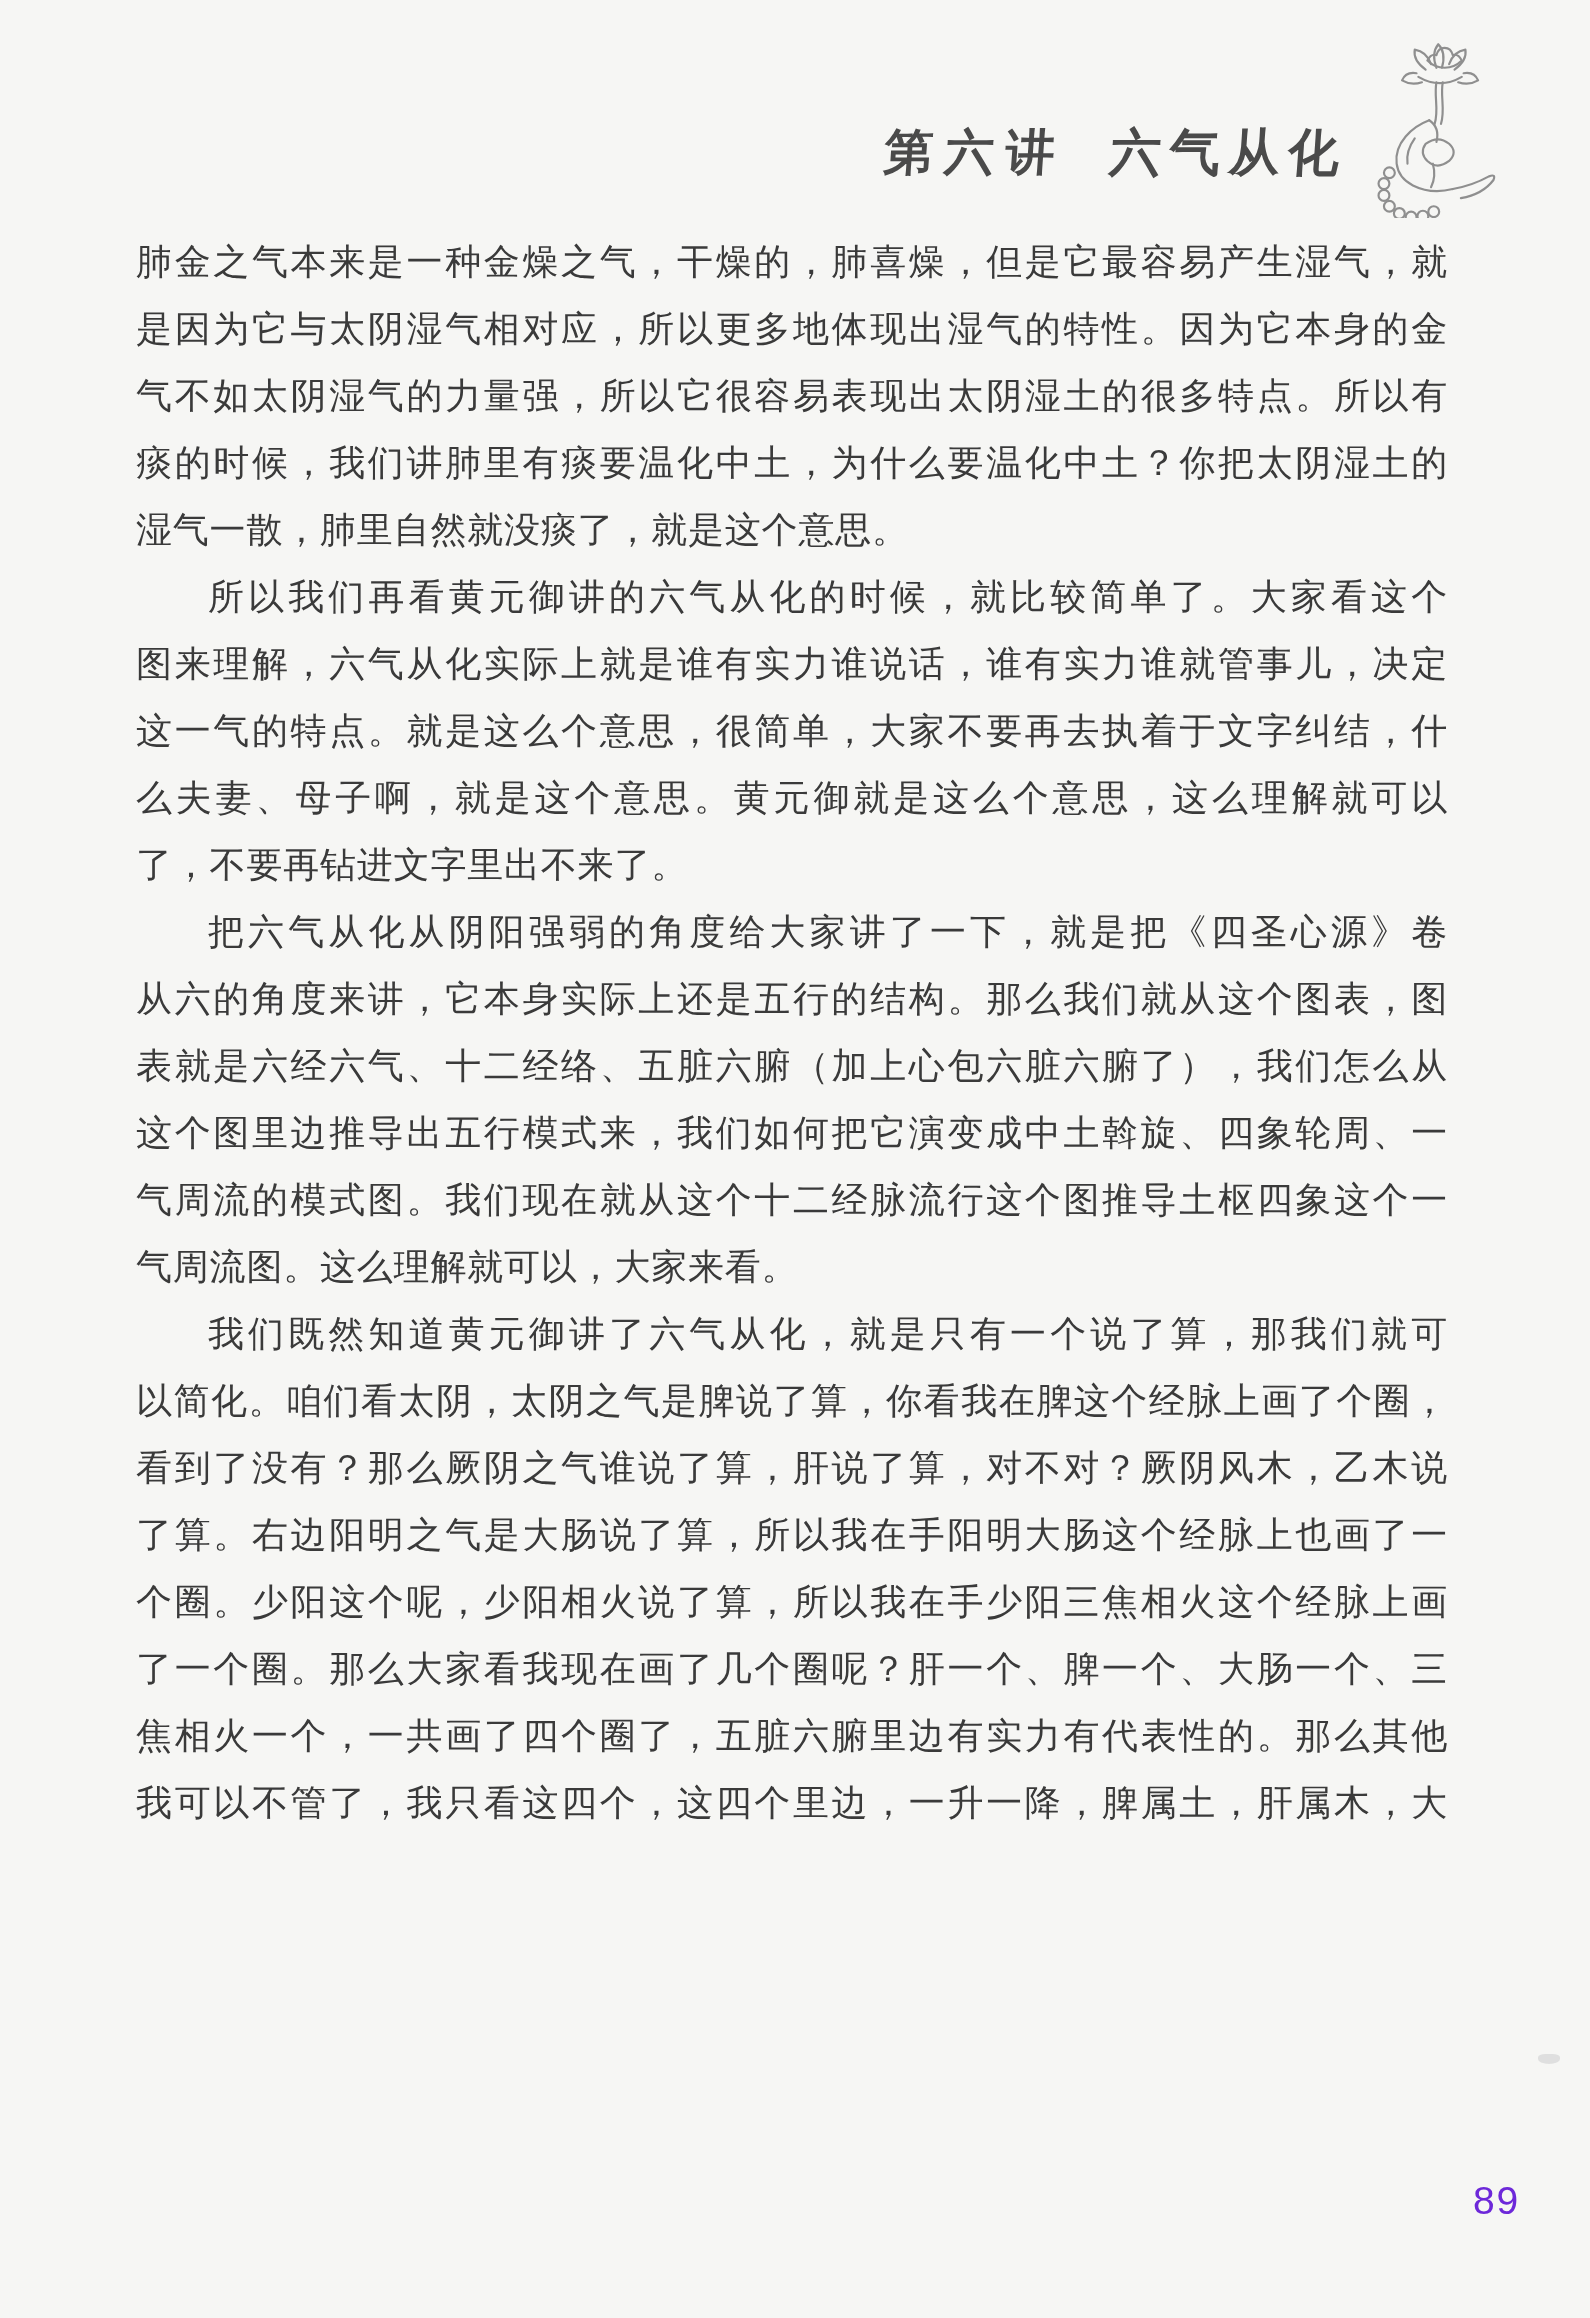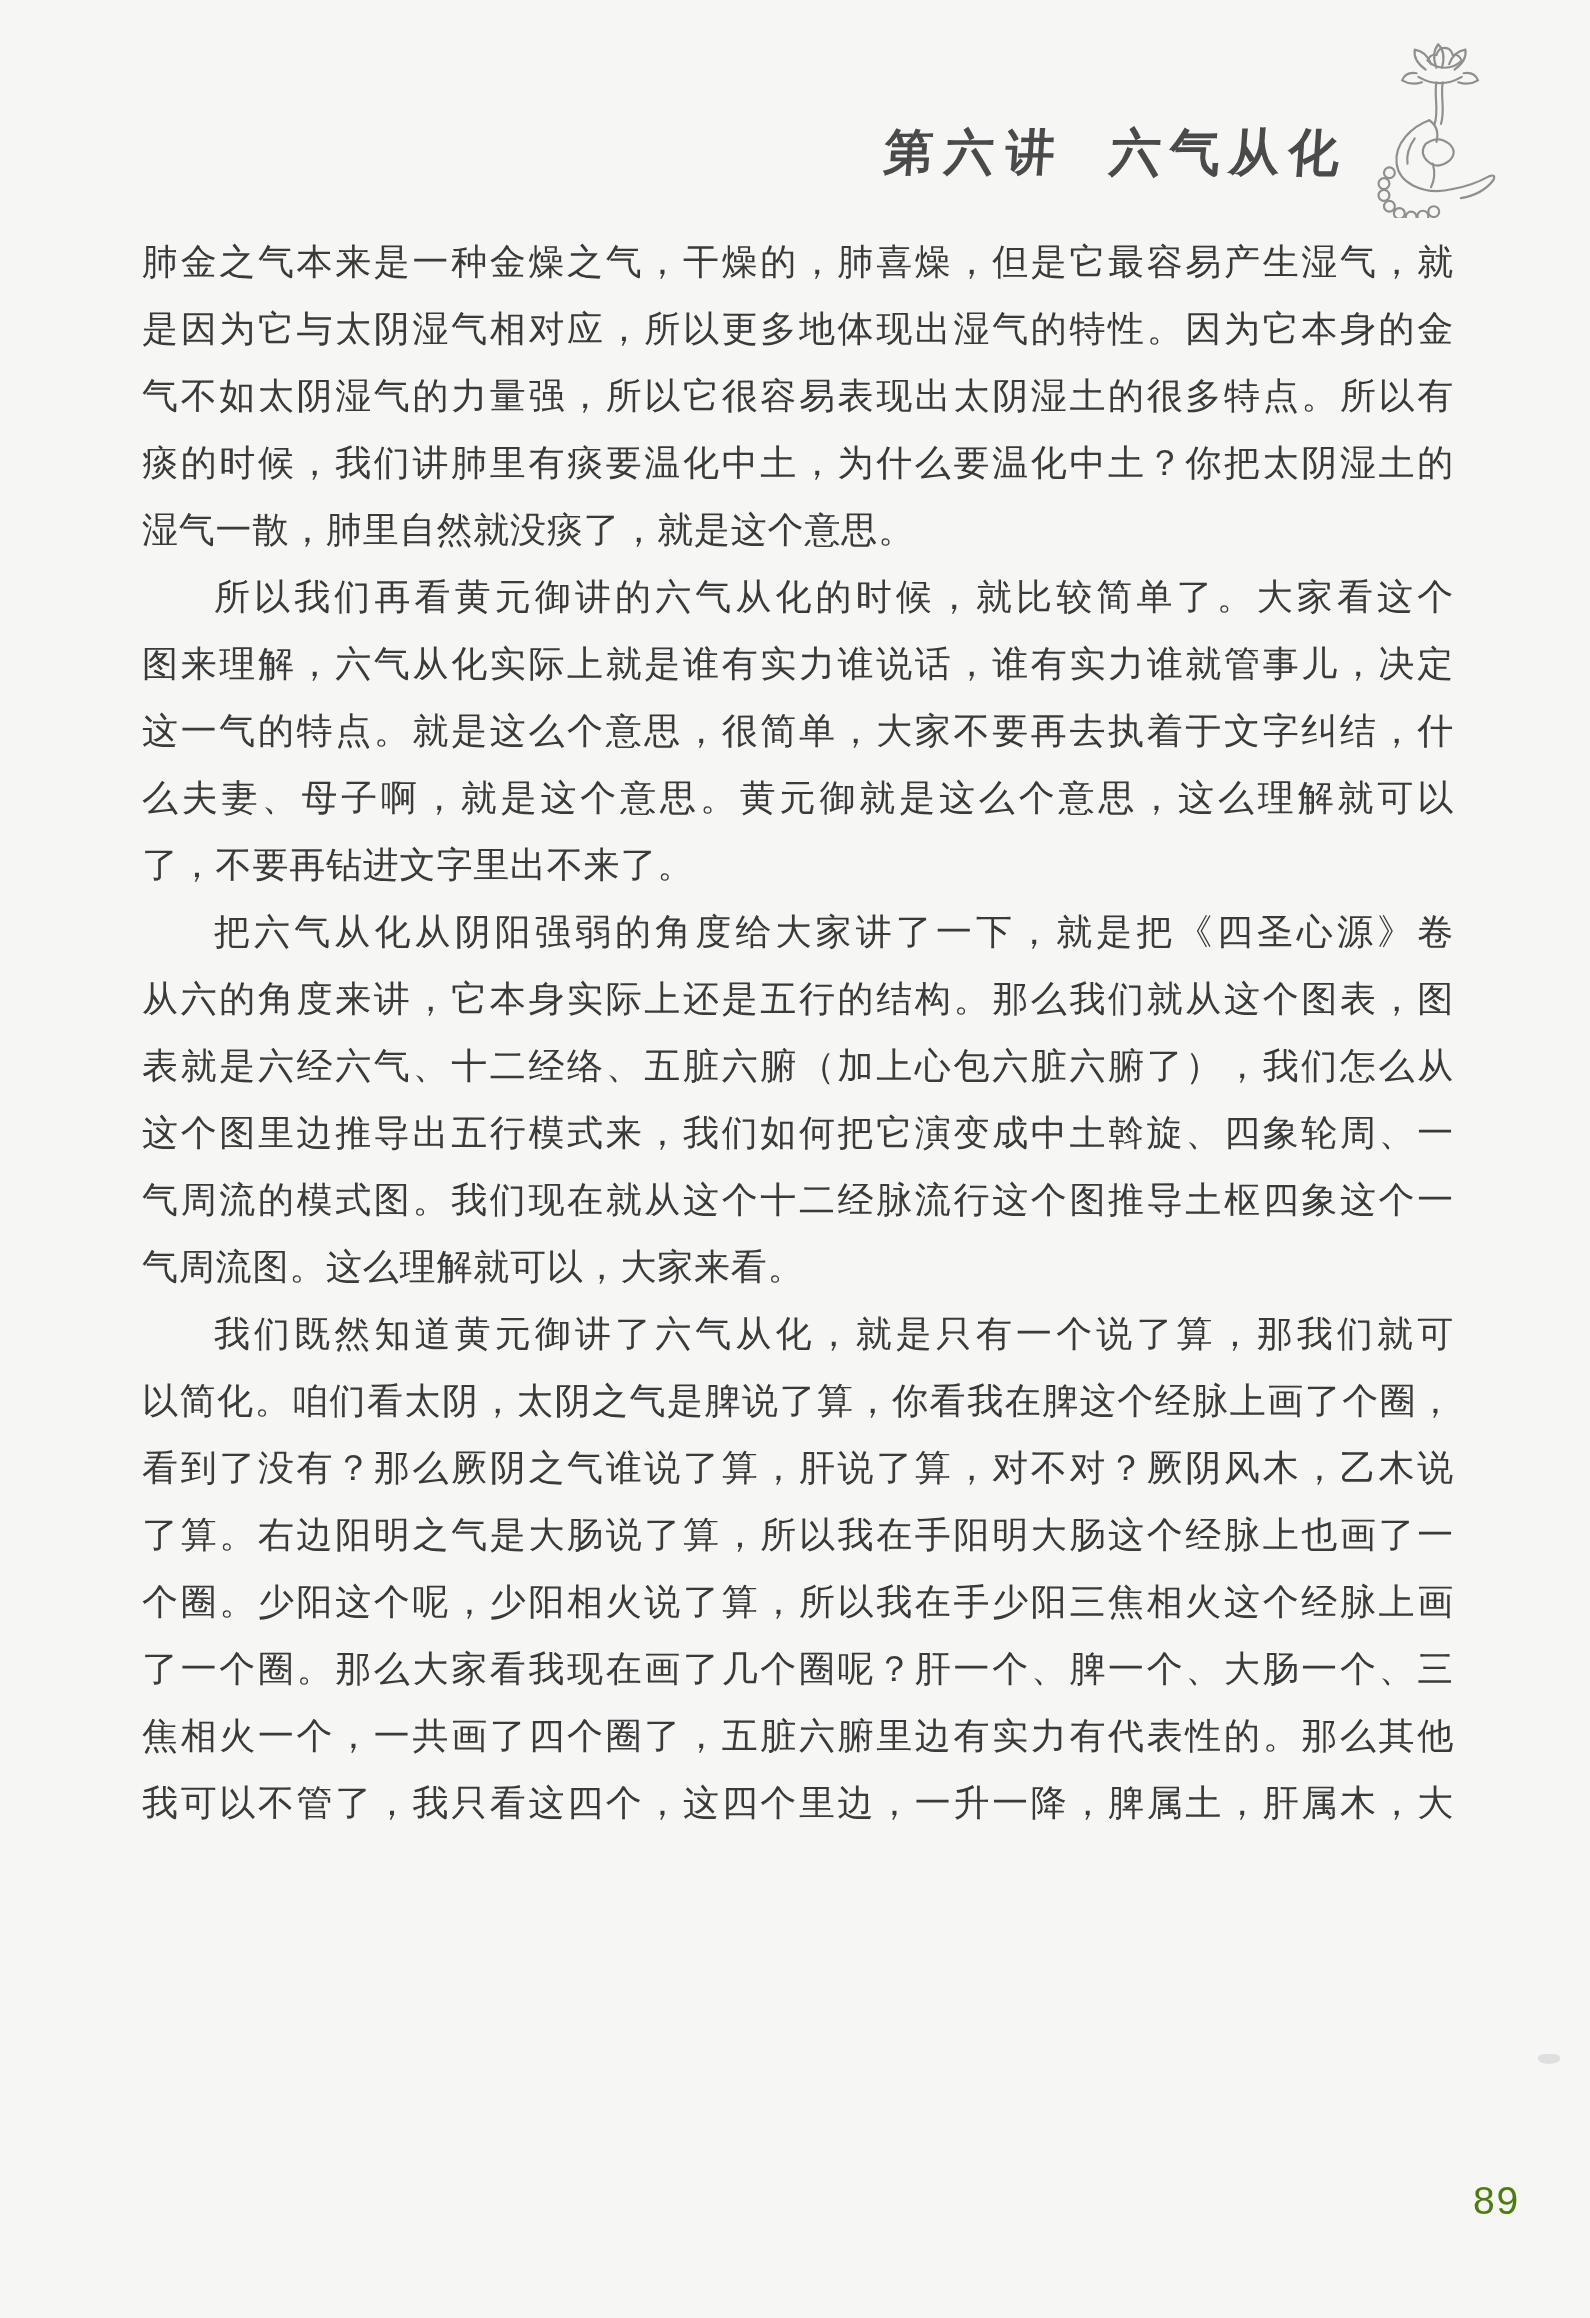--- a/index.html
+++ b/index.html
@@ -25,35 +25,35 @@
   .title{
     font-size:51px;letter-spacing:8.4px;margin-left:44px;
     transform:skewX(-4deg);
   }
   .illustration{
     position:absolute;top:37px;left:1372px;width:147px;height:181px;
   }
 
   
   .body-text{
-    position:absolute;top:229px;left:142px;width:1312px;
+    position:absolute;top:229px;left:136px;width:1312px;
   }
   .line{
     font-size:36px;line-height:67px;height:67px;
     text-align:justify;text-align-last:justify;
     white-space:normal;overflow:visible;
     letter-spacing:0.8px;
   }
   .line.indent{text-indent:2em;}
   .line.para-end{text-align-last:left;}
 
   
   .page-number{
     position:absolute;top:2179px;left:1473px;
-    font-size:39px;color:#4d7c0f;letter-spacing:1.7px;
+    font-size:39px;color:#6d28d9;letter-spacing:1.7px;
     font-family:"Liberation Sans","DejaVu Sans",sans-serif;
   }
   .scan-speck{
     position:absolute;top:2054px;left:1538px;width:22px;height:10px;
     background:#d9d9d9;border-radius:40% 40% 60% 60%;opacity:.8;
   }
 </style>
 </head>
 <body>
 

